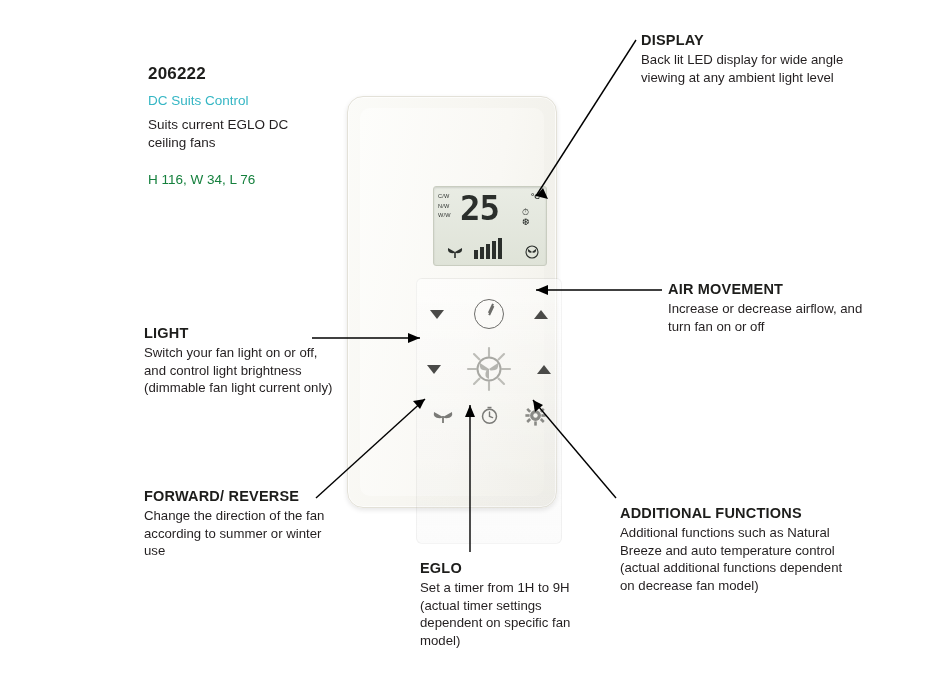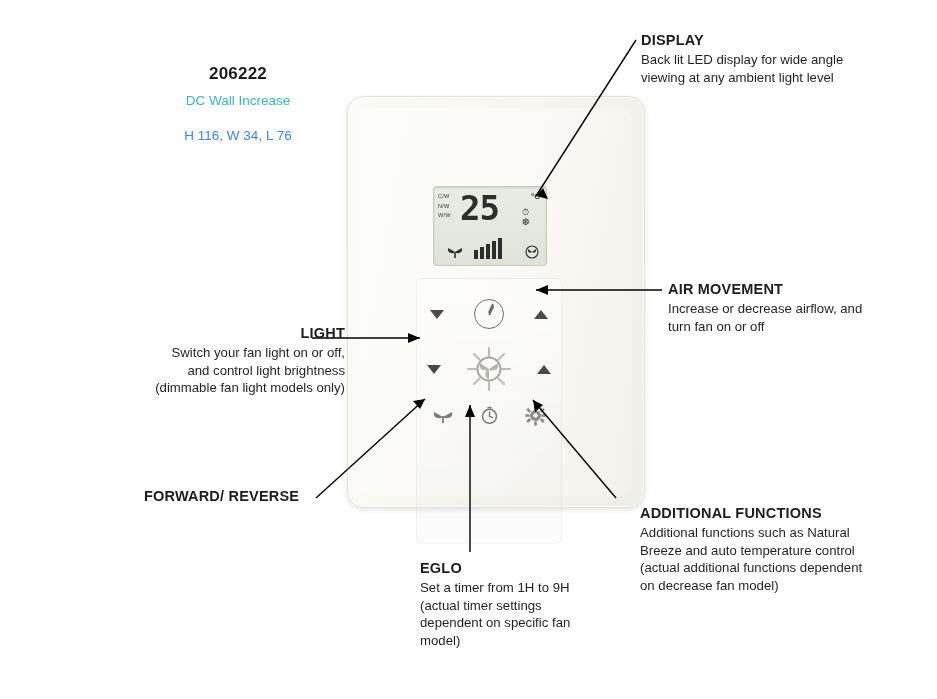--- a/index.html
+++ b/index.html
@@ -8,29 +8,29 @@
     width: 937px; height: 699px;
     background: #ffffff;
     font-family: "Liberation Sans", sans-serif;
     color: #1d1d1b;
     position: relative;
     overflow: hidden;
   }
   .stage { position:absolute; inset:0; }
 
   
-  #spec { position:absolute; left:148px; top:64px; width:180px; text-align:center; }
+  #spec { position:absolute; left:148px; top:64px; width:180px; text-align:left; }
   #spec .code { font-size:17px; font-weight:bold; letter-spacing:.2px; }
   #spec .subtitle { font-size:13.5px; color:#35b6c4; margin-top:9px; }
   #spec .suits { font-size:13.5px; color:#231f20; margin-top:8px; line-height:1.35; }
-  #spec .dims { font-size:13.5px; color:#3b82f6; margin-top:20px; }
+  #spec .dims { font-size:13.5px; color:#15803d; margin-top:20px; }
 
   
   #plate {
-    position:absolute; left:347px; top:96px; width:298px; height:412px;
+    position:absolute; left:347px; top:96px; width:210px; height:412px;
     background: linear-gradient(100deg,#fbfbf8 0%, #f7f6f1 45%, #efeee8 100%);
     border-radius:16px;
     border:1px solid #e3e1d8;
     box-shadow: 0 2px 5px rgba(0,0,0,.10), inset 0 0 0 1px rgba(255,255,255,.7);
   }
   #plate-inner {
     position:absolute; left:12px; top:11px; right:12px; bottom:11px;
     border-radius:10px;
     background: linear-gradient(100deg,#fdfdfb 0%, #f9f8f4 60%, #f2f1ea 100%);
   }
@@ -96,35 +96,36 @@
   .glyph { font-size:19px; color:#7a7a77; line-height:1; }
   .glyph-fan { font-size:20px; }
 
   
   .callout { position:absolute; }
   .callout .ttl { font-size:14.5px; font-weight:bold; letter-spacing:.2px; }
   .callout .body { font-size:13.2px; line-height:1.34; margin-top:3px; color:#231f20; }
 
   #c-display { left:641px; top:32px; width:215px; }
   #c-air { left:668px; top:281px; width:215px; }
-  #c-light { left:155px; top:325px; width:190px;text-align:right; }
+  #c-light { left:144px; top:325px; width:190px; }
   #c-fwd { left:144px; top:488px; width:185px; }
   #c-timer { left:420px; top:560px; width:180px; }
-  #c-add { left:620px; top:505px; width:225px;margin-left:20px; }
+  #c-add { left:620px; top:505px; width:225px; }
 
   svg.lines { position:absolute; inset:0; width:937px; height:699px; pointer-events:none; }
 </style>
 </head>
 <body>
 
 <div class="stage">
 
   <div id="spec">
     <div class="code">206222</div>
-    <div class="subtitle" style="color: rgb(53, 182, 196);">DC Wall Increase</div>
+    <div class="subtitle" style="color: rgb(53, 182, 196);">DC Suits Control</div>
+    <div class="suits">Suits current EGLO DC ceiling fans</div>
     <div class="dims">H 116, W 34, L 76</div>
   </div>
 
   <div id="plate">
     <div id="plate-inner">
 
       <div id="face-seam"></div>
 
       <div id="lcd">
         <div class="lcd-left">
@@ -259,25 +260,26 @@
     <div class="body">Increase or decrease airflow, and turn fan on or off</div>
   </div>
 
   <div class="callout" id="c-display">
     <div class="ttl">DISPLAY</div>
     <div class="body">Back lit LED display for wide angle viewing at any ambient light level</div>
   </div>
 
   <div class="callout" id="c-light">
     <div class="ttl">LIGHT</div>
-    <div class="body">Switch your fan light on or off, and control light brightness (dimmable fan light models only)</div>
+    <div class="body">Switch your fan light on or off, and control light brightness (dimmable fan light current only)</div>
   </div>
 
   <div class="callout" id="c-fwd">
     <div class="ttl">FORWARD/ REVERSE</div>
+    <div class="body">Change the direction of the fan according to summer or winter use</div>
   </div>
 
   <div class="callout" id="c-timer">
     <div class="ttl">EGLO</div>
     <div class="body">Set a timer from 1H to 9H (actual timer settings dependent on specific fan model)</div>
   </div>
 
   <div class="callout" id="c-add">
     <div class="ttl">ADDITIONAL FUNCTIONS</div>
     <div class="body">Additional functions such as Natural Breeze and auto temperature control (actual additional functions dependent on decrease fan model)</div>

